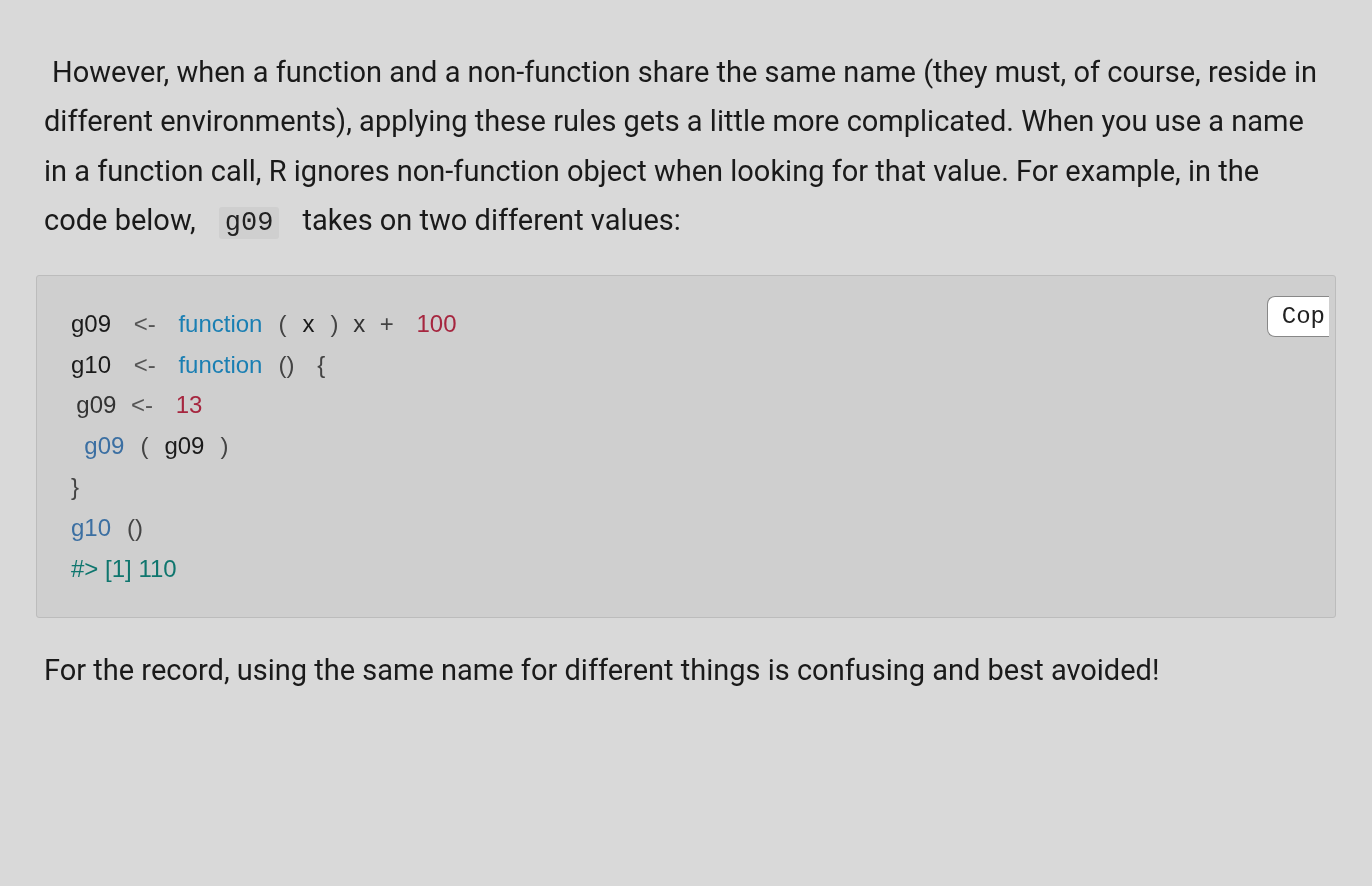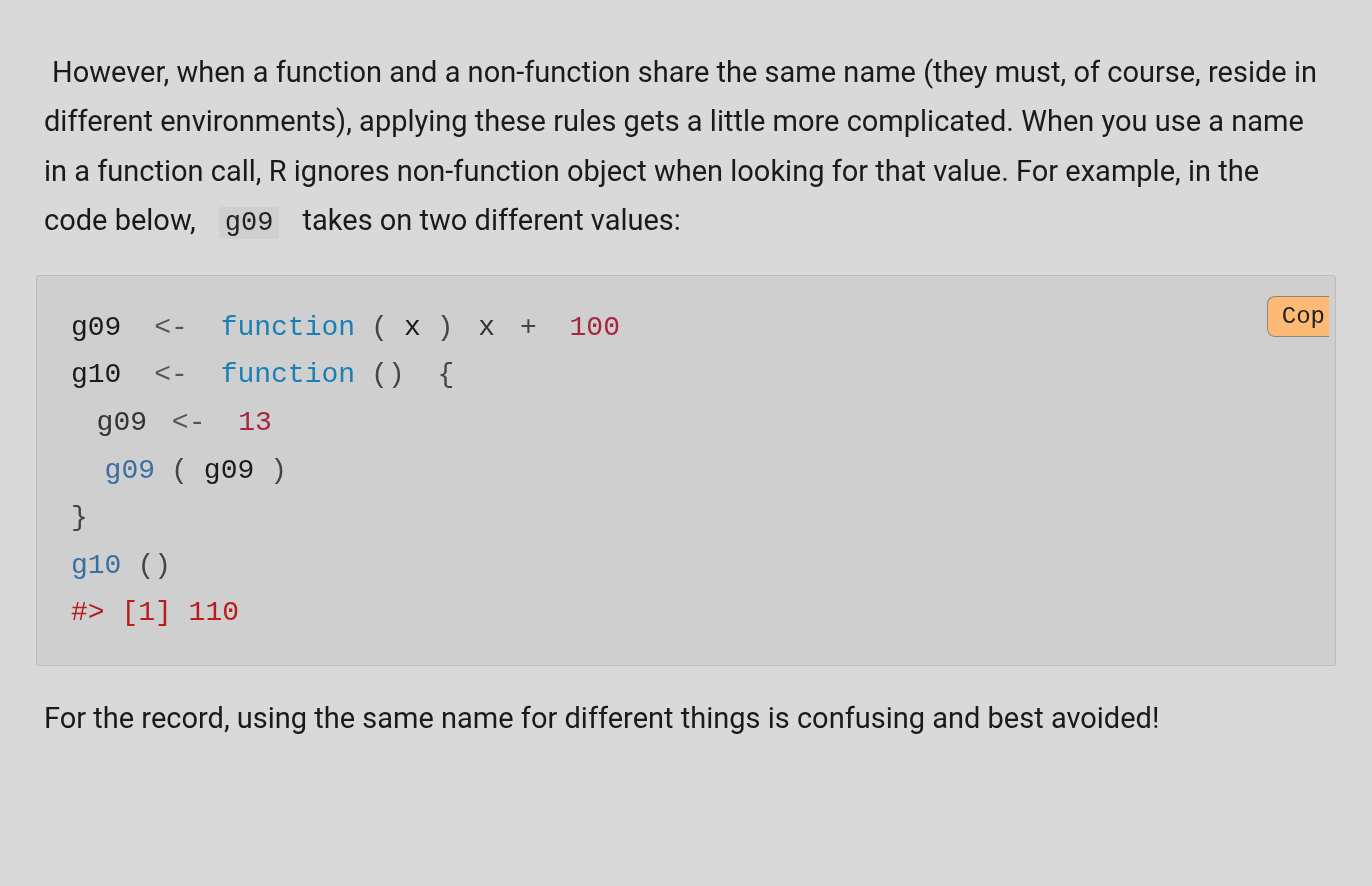--- a/index.html
+++ b/index.html
@@ -28,47 +28,47 @@
     }
     .code-block-wrapper {
       position: relative;
       background: #cfcfcf;
       border: 1px solid #bcbcbc;
       border-radius: 3px;
       padding: 20px 18px 20px 18px;
       margin: 28px 0;
     }
     .code-block {
-      font-family: Liberation Mono, monospace;
-      font-size: 28px;
+      font-family: Liberation Sans, sans-serif;
+      font-size: 24px;
       line-height: 1.7;
       white-space: pre;
       color: #333;
     }
     .copy-button {
       position: absolute;
       top: 12px;
       right: -2px;
-      background: #fdba74;
+      background: #ffffff;
       border: 1px solid #888;
       border-right: none;
       border-radius: 8px 0 0 8px;
       padding: 6px 4px 6px 14px;
       font-family: "SFMono-Regular", Consolas, "Liberation Mono", Menlo, monospace;
       font-size: 24px;
       color: #222;
       cursor: pointer;
     }
     
     .tok-assign   { color: #555; }       
     .tok-function { color: #1a7fb3; }    
     .tok-ident    { color: #1a1a1a; }
     .tok-num      { color: #a6263f; }
     .tok-call     { color: #3b6fa2; }
-    .tok-comment  { color: #b91c1c; }
+    .tok-comment  { color: #0f766e; }
     .tok-punct    { color: #444; }
   </style>
 </head>
 <body>
 
 <p class="paragraph">
   <span>However, when a function and a non-function share the same name (they must, of course, reside in different environments), applying these rules gets a little more complicated. When you use a name in a function call, R ignores non-function object when looking for that value. For example, in the code below, </span><code class="inline-code">g09</code><span> takes on two different values:</span>
 </p>
 
 <div class="code-block-wrapper">

